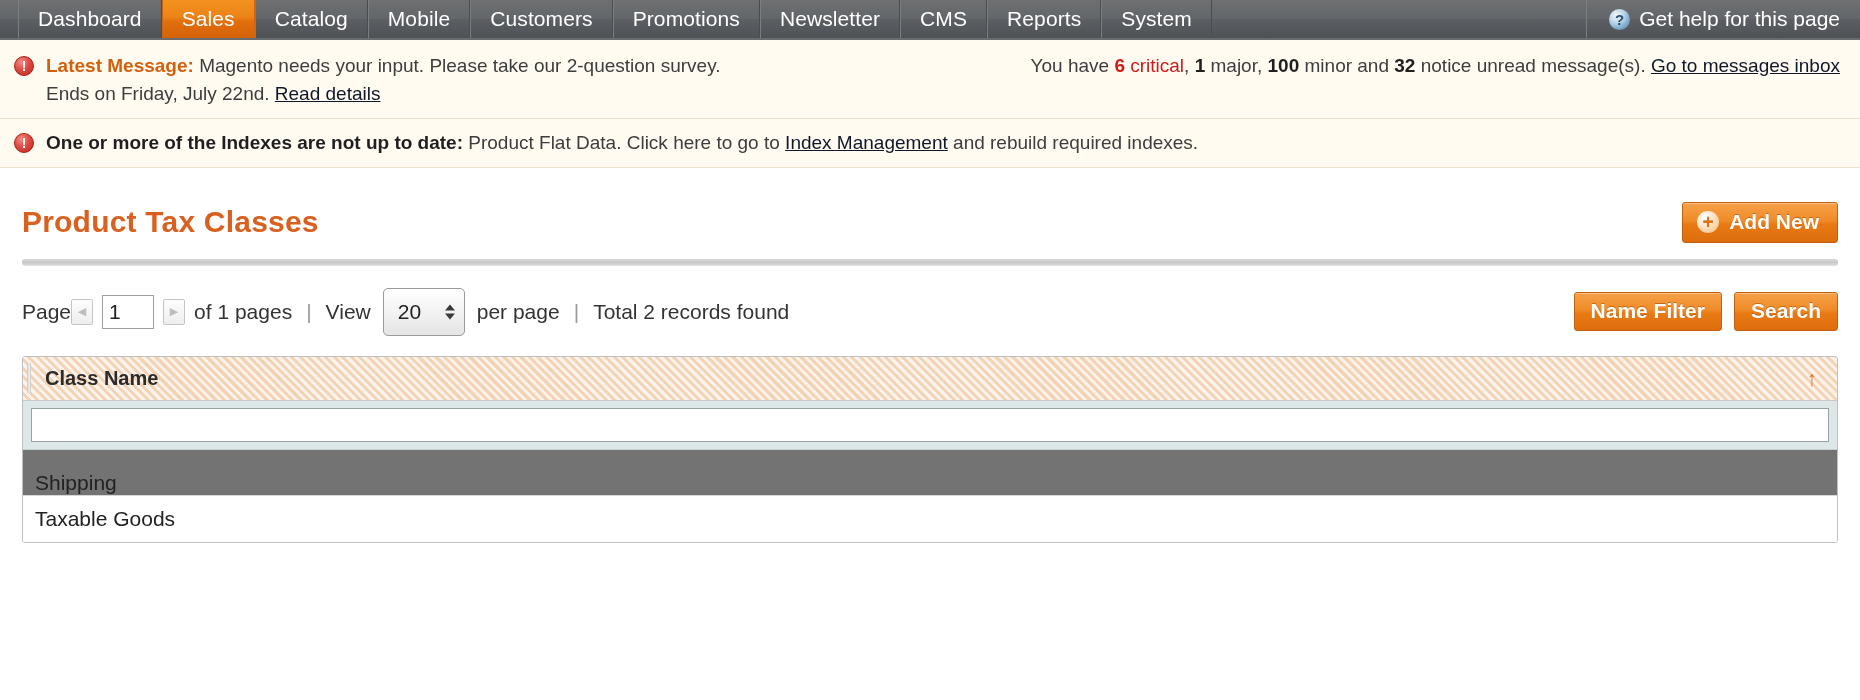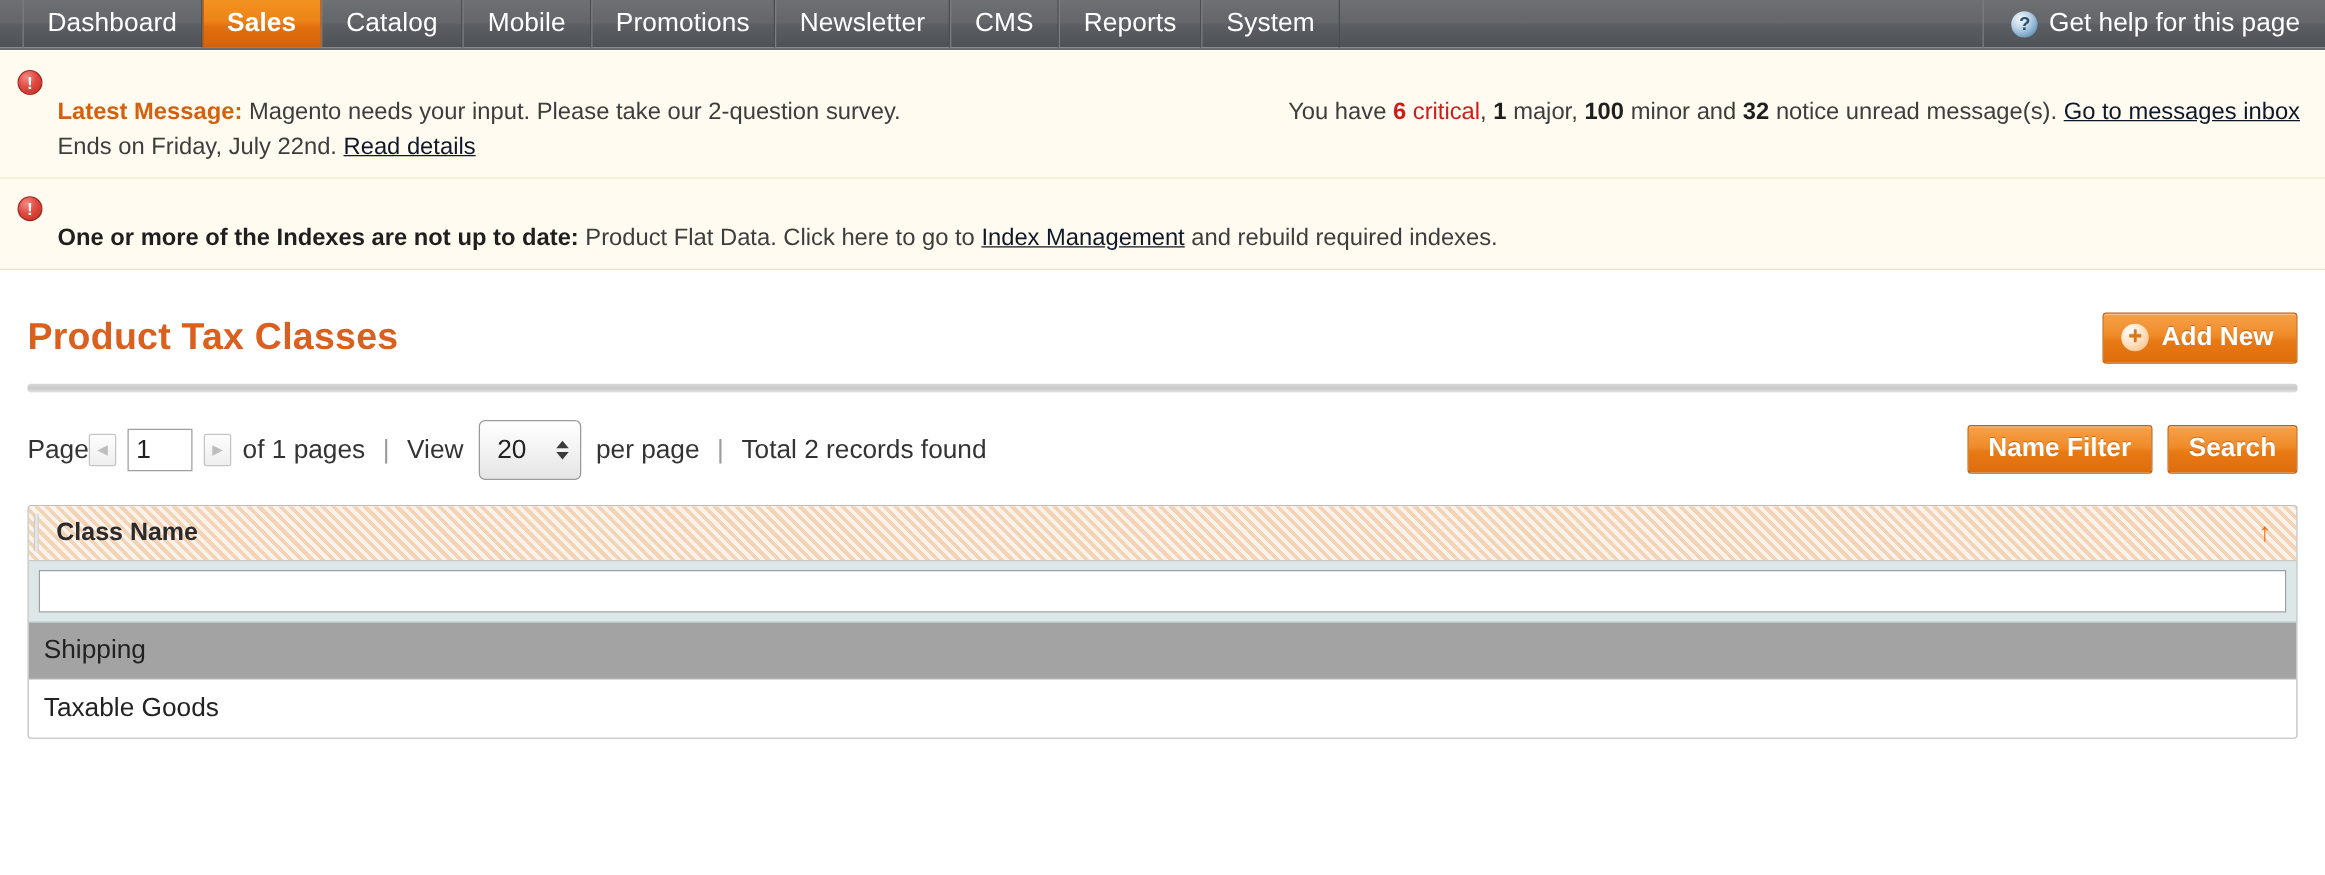--- a/index.html
+++ b/index.html
@@ -28,21 +28,21 @@
     font-size: 21px;
     letter-spacing: .1px;
     border-left: 1px solid #7b7e80;
     border-right: 1px solid #4a4d50;
     cursor: pointer;
     white-space: nowrap;
   }
   .nav-item:first-of-type { border-left: none; }
   .nav-item.active {
     background: linear-gradient(to bottom, #f2921f 0%, #ec8318 45%, #e2700e 55%, #d4620a 100%);
-    font-weight: bold;
+    font-weight: normal;
     border-left: 1px solid #d4620a;
     border-right: 1px solid #d4620a;
     color: #fff;
   }
   .nav-help {
     margin-left: auto;
     display: flex; align-items: center;
     gap: 9px;
     padding: 0 20px 0 22px;
     color: #ffffff;
@@ -74,21 +74,21 @@
   .err-icon {
     flex: 0 0 auto;
     width: 20px; height: 20px; border-radius: 50%;
     background: radial-gradient(circle at 35% 28%, #f28b85 0%, #de4b42 45%, #bd2b22 100%);
     border: 1px solid #a82018;
     color: #ffffff; font-weight: bold; font-size: 14px;
     display: flex; align-items: center; justify-content: center;
     margin: 4px 12px 0 0;
     line-height: 1;
   }
-  .msg-body { flex: 1 1 auto; margin-top: 24px; }
+  .msg-body { flex: 1 1 auto; }
   .msg-line-top { display: flex; align-items: baseline; }
   .msg-left { flex: 0 0 auto; }
   .msg-right { margin-left: auto; padding-left: 30px; text-align: right; }
   .lbl-strong { color: #d4600d; font-weight: bold; }
   .bold { font-weight: bold; color: #1f1f1f; }
   .critical { color: #d11a1a; }
   .critical-num { color: #d11a1a; font-weight: bold; }
   a.olink { color: #0f172a; text-decoration: underline; cursor: pointer; }
   .idx-strong { font-weight: bold; color: #1f1f1f; }
 
@@ -244,40 +244,43 @@
   }
   .grid-row {
     height: 46px;
     display: flex; align-items: center;
     padding: 0 0 0 12px;
     font-size: 21px;
     color: #222;
     border-bottom: 1px solid #d7d7d7;
     cursor: pointer;
   }
-  .grid-row.odd { background: #a3a3a3; }
+  .grid-row.odd { background: #737373; align-items: flex-end; }
   .grid-row.even { background: #ffffff; }
   .grid-row:last-child { border-bottom: none; }
 </style>
 </head>
 <body>
 
 <div class="topnav">
   <div class="nav-spacer"></div>
   <div class="nav-item">
       <span>Dashboard</span>
     </div>
   <div class="nav-item active">
       <span>Sales</span>
     </div>
   <div class="nav-item">
       <span>Catalog</span>
     </div>
   <div class="nav-item">
       <span>Mobile</span>
+    </div>
+  <div class="nav-item">
+      <span>Customers</span>
     </div>
   <div class="nav-item">
       <span>Promotions</span>
     </div>
   <div class="nav-item">
       <span>Newsletter</span>
     </div>
   <div class="nav-item">
       <span>CMS</span>
     </div>

